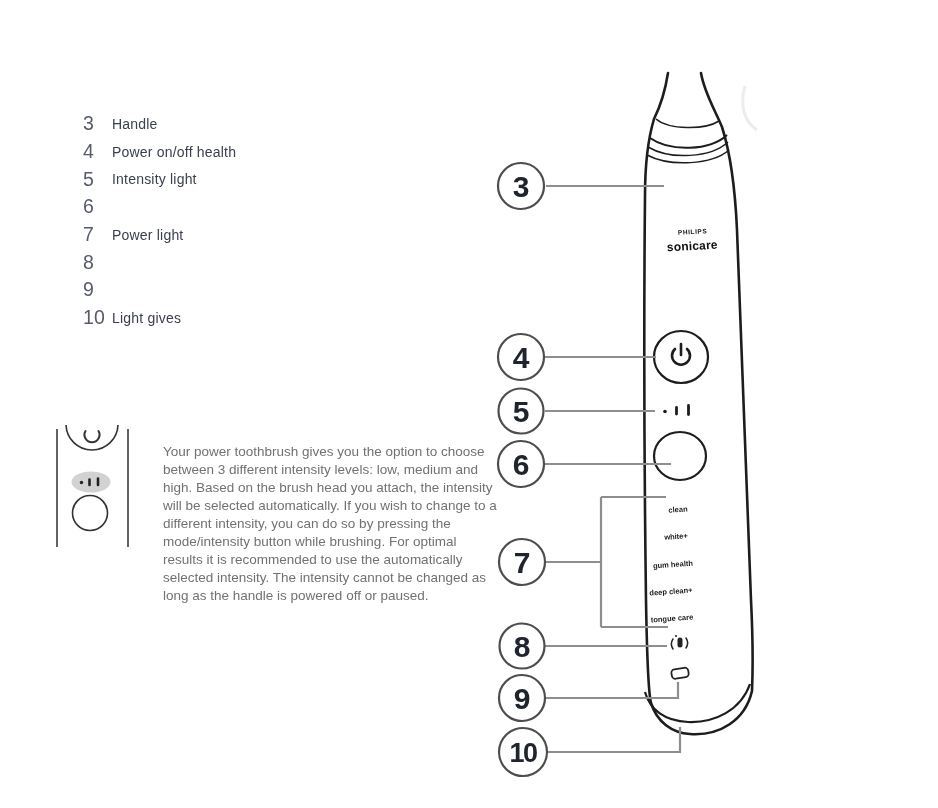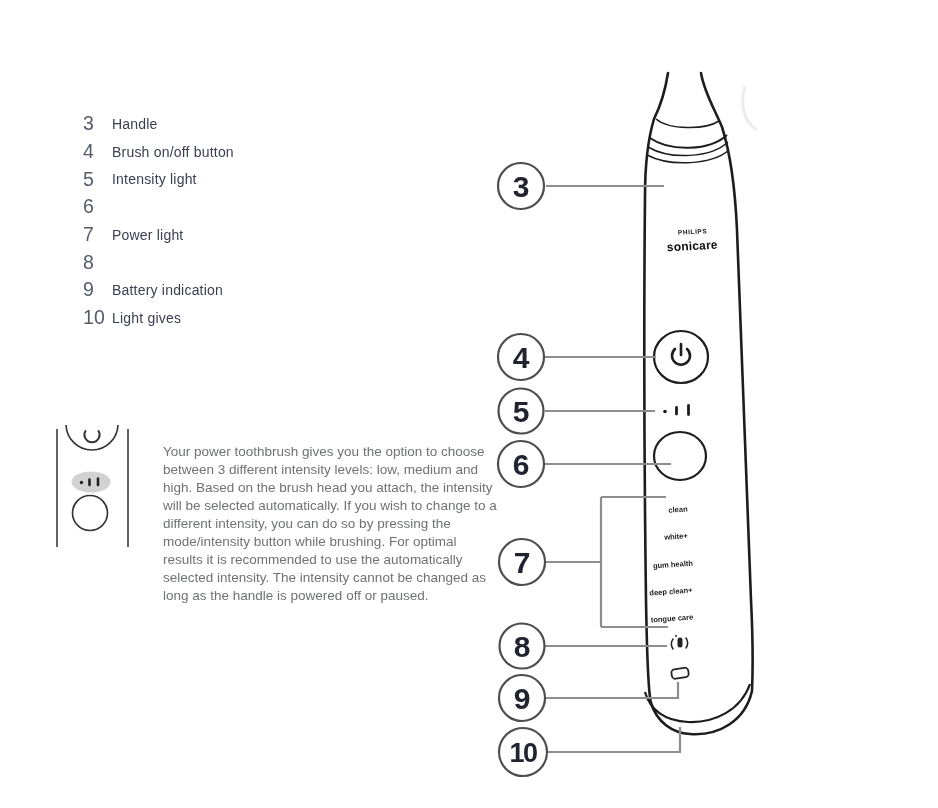--- a/index.html
+++ b/index.html
@@ -27,39 +27,38 @@
 
 <div class="page">
 
   <div class="parts-list">
     <div class="parts-row">
       <span class="part-num">3</span>
       <span class="part-label">Handle</span>
     </div>
     <div class="parts-row">
       <span class="part-num">4</span>
-      <span class="part-label">Brush on/off button</span>
+      <span class="part-label">Power on/off health</span>
     </div>
     <div class="parts-row">
       <span class="part-num">5</span>
       <span class="part-label">Intensity light</span>
     </div>
     <div class="parts-row">
       <span class="part-num">6</span>
     </div>
     <div class="parts-row">
       <span class="part-num">7</span>
       <span class="part-label">Power light</span>
     </div>
     <div class="parts-row">
       <span class="part-num">8</span>
     </div>
     <div class="parts-row">
       <span class="part-num">9</span>
-      <span class="part-label">Battery indication</span>
     </div>
     <div class="parts-row">
       <span class="part-num">10</span>
       <span class="part-label">Light gives</span>
     </div>
   </div>
 
 
   <svg class="intensity-illustration" width="100" height="125" viewBox="0 0 100 125">
     <line x1="17" y1="4" x2="17" y2="122" stroke="#3c3c3c" stroke-width="1.6"></line>

